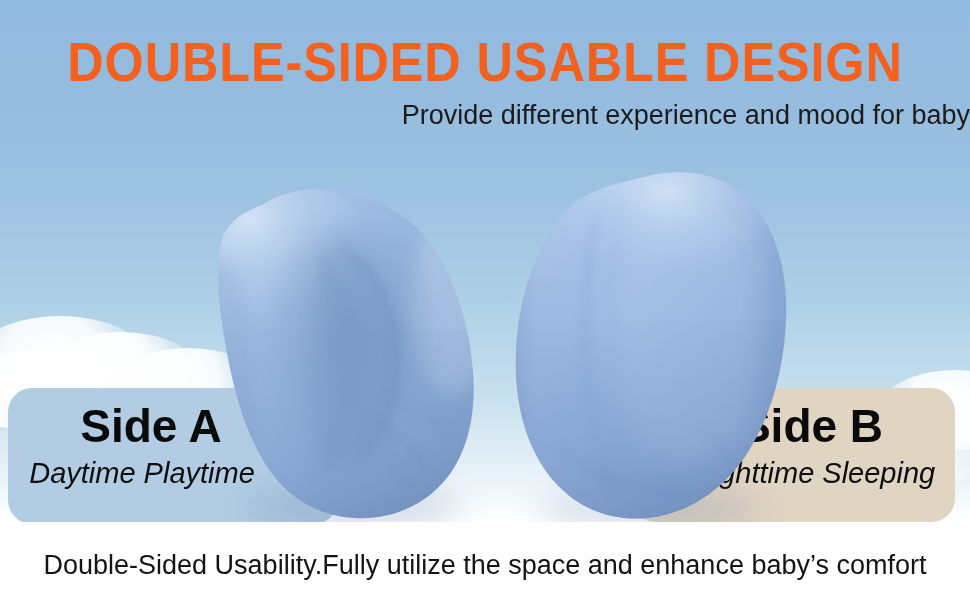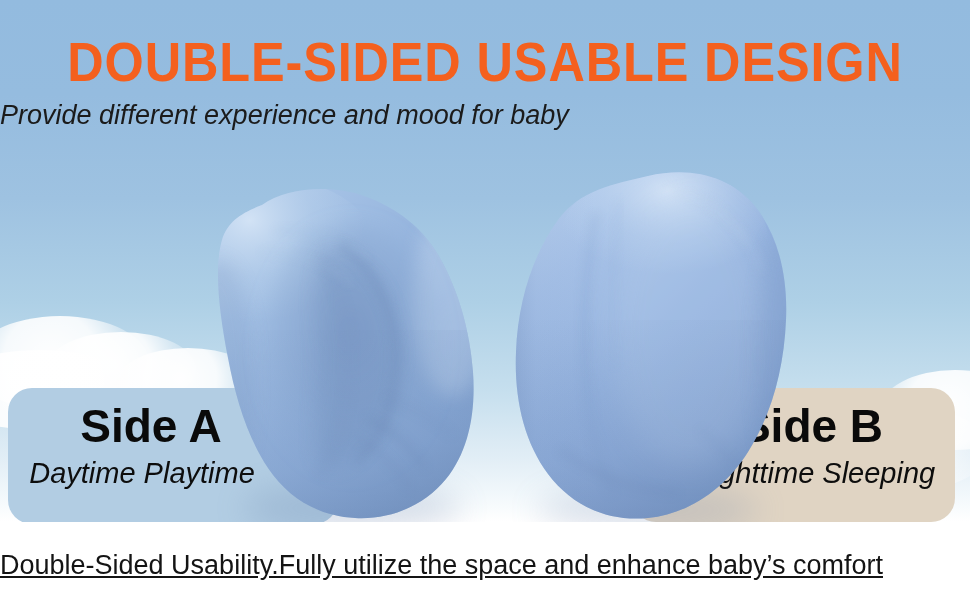--- a/index.html
+++ b/index.html
@@ -73,28 +73,27 @@
     transform: scaleX(0.90);
     transform-origin: center top;
     white-space: nowrap;
   }
 
   .subhead {
     position: absolute;
     left: 0;
     top: 98px;
     width: 970px;
-    text-align: left;
+    text-align: right;
     font-family: "Liberation Sans", sans-serif;
     font-weight: 400;
     font-size: 27px;
     line-height: 34px;
     color: #1b1b1b;
     white-space: nowrap;
-    font-style: italic;
   }
 
   
   .badge {
     position: absolute;
     border-radius: 24px;
   }
   .badge-a {
     left: 8px;
     top: 388px;
@@ -157,29 +156,28 @@
     left: 0;
     top: 522px;
     width: 970px;
     height: 78px;
     background: #ffffff;
   }
   .footer-text {
     position: absolute;
     left: 0;
     top: 26px;
-    width: 840px;
+    width: 970px;
     text-align: center;
     font-family: "Liberation Sans", sans-serif;
     font-weight: 400;
     font-size: 27px;
     line-height: 34px;
     color: #141414;
     white-space: nowrap;
-    text-decoration: underline;
   }
 </style>
 </head>
 <body>
 
 <div class="banner">
 
   <div class="sky"></div>
 
   <div class="cloud cloud-a"></div>

